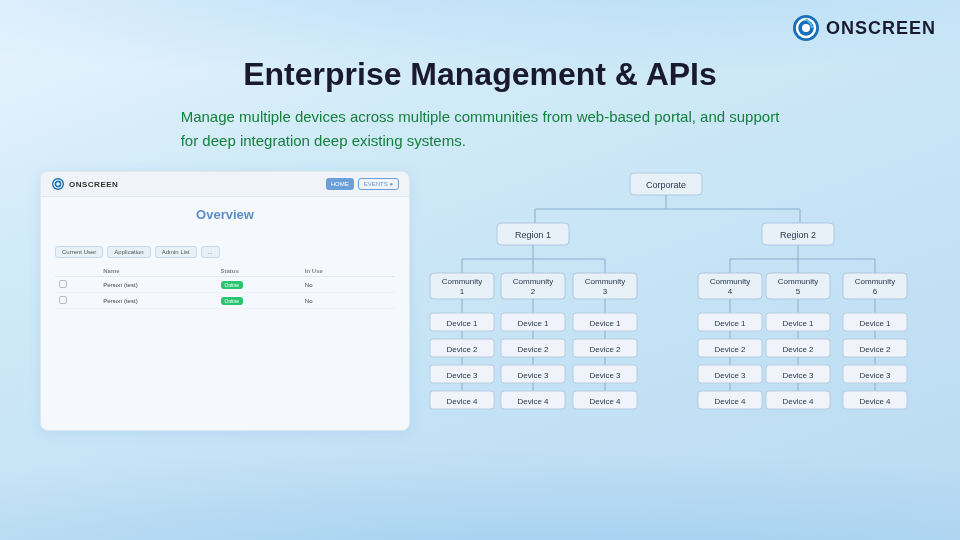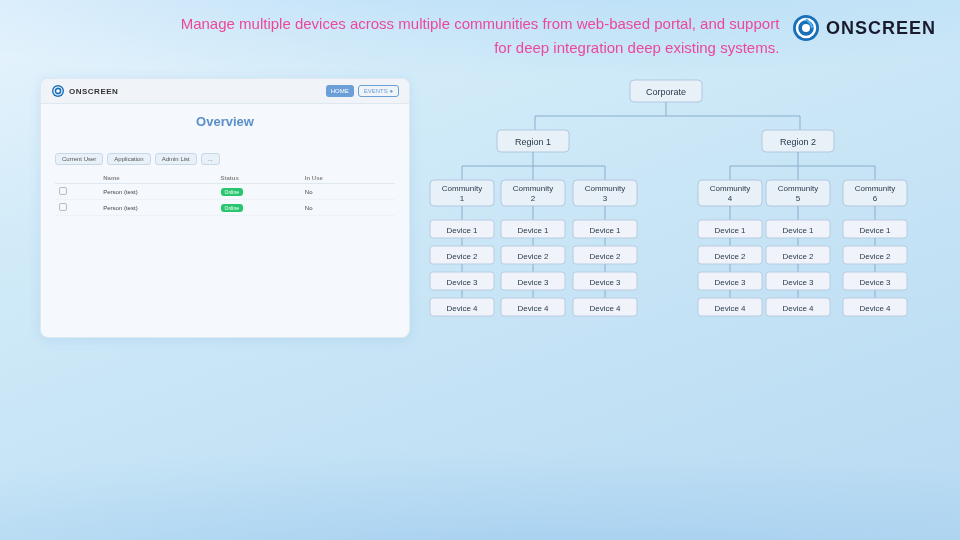--- a/index.html
+++ b/index.html
@@ -73,22 +73,22 @@
       font-size: 32px;
       font-weight: 800;
       color: #1a1a2e;
       text-align: center;
     }
 
     
     .page-subtitle {
       margin-top: 12px;
       font-size: 15px;
-      color: #ec4899;
-      text-align: right;
+      color: #15803d;
+      text-align: left;
       line-height: 1.6;
       max-width: 680px;
     }
 
     
     .main-area {
       display: flex;
       flex-direction: row;
       align-items: flex-start;
       gap: 10px;
@@ -225,20 +225,21 @@
   <div class="logo">
     <svg class="logo-icon" viewBox="0 0 28 28">
       <circle cx="14" cy="14" r="13" fill="#1a6fba"></circle>
       <circle cx="14" cy="14" r="9" fill="none" stroke="#fff" stroke-width="2.5"></circle>
       <circle cx="14" cy="14" r="4" fill="#fff"></circle>
       <path d="M14 5 Q20 10 20 14" stroke="#4db6e8" stroke-width="2" fill="none"></path>
     </svg>
     <span class="logo-text">ONSCREEN</span>
   </div>
 
+  <h1 class="page-title">Enterprise Management &amp; APIs</h1>
 
   <p class="page-subtitle">
     <span>Manage multiple devices across multiple communities from web-based portal, and support</span><br>
     <span>for deep integration deep existing systems.</span>
   </p>
 
   <div class="main-area">
 
     <div class="portal-panel">
       <div class="portal-header">

